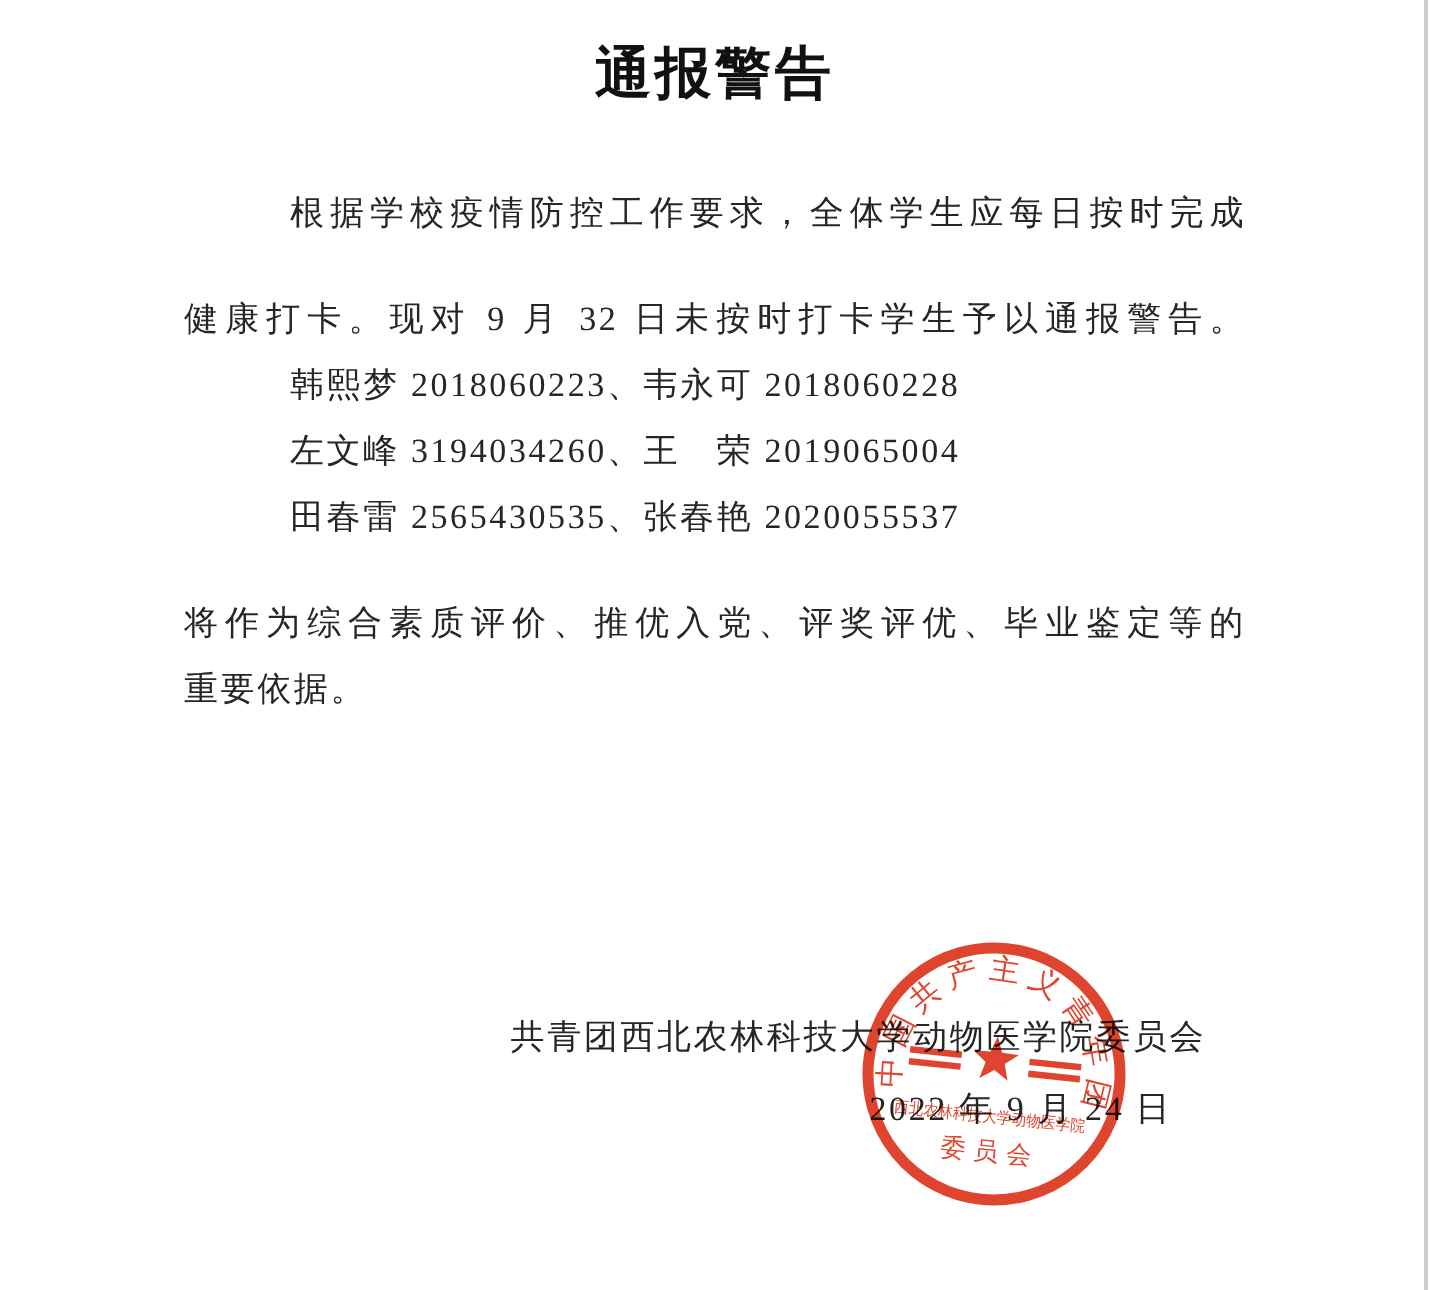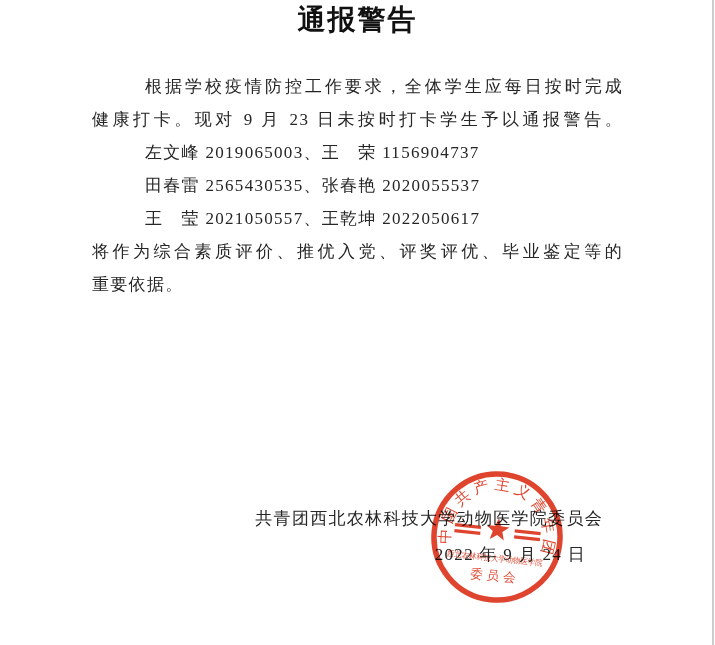--- a/index.html
+++ b/index.html
@@ -5,33 +5,33 @@
   html,body{margin:0;padding:0;background:#fff;}
   .page{
     position:relative;
     width:715px;height:645px;
     background:var(--paper,#fff);
     overflow:hidden;
     font-family:"Liberation Serif","DejaVu Serif",serif;
     color:var(--ink,#262626);
   }
   .title{
-    position:absolute;top:1px;left:0;width:715px;
+    position:absolute;top:18px;left:0;width:715px;
     text-align:center;
     font-family:"Liberation Sans","DejaVu Sans",sans-serif;
     font-weight:bold;font-size:28px;letter-spacing:2px;
     color:var(--title_ink,#111);
   }
   .body-text{
     position:absolute;top:70px;left:92px;width:531px;
     font-size:17px;letter-spacing:1.3px;
   }
   .line{height:33px;line-height:33px;}
   .ind{padding-left:53px;}
-  .j{text-align:justify;text-align-last:justify;text-justify:inter-character;}
+  .j{text-align:justify;text-align-last:justify;text-justify:inter-character;margin-top:20px;}
   .sign-block{
     position:absolute;top:502px;left:92px;width:531px;
     font-size:17px;letter-spacing:1.3px;text-align:right;
   }
   .signature{height:34px;line-height:34px;padding-right:20px;}
   .date{height:34px;line-height:34px;padding-right:37px;margin-top:2px;}
   .seal{
     position:absolute;left:422px;top:462px;width:150px;height:150px;
     mix-blend-mode:multiply;opacity:.95;
     color:var(--seal,#dd3a22);
@@ -49,24 +49,24 @@
 </style>
 </head>
 <body>
 
 <div class="page">
 
   <div class="title">通报警告</div>
 
   <div class="body-text">
     <div class="line ind j">根据学校疫情防控工作要求，全体学生应每日按时完成</div>
-    <div class="line j">健康打卡。现对 9 月 23 日未按时打卡学生予以通报警告。</div>
-    <div class="line ind">左文峰 2019065003、王　荣 1156904737</div>
+    <div class="line j">健康打卡。现对 9 月 32 日未按时打卡学生予以通报警告。</div>
+    <div class="line ind">韩熙梦 2018060223、韦永可 2018060228</div>
+    <div class="line ind">左文峰 3194034260、王　荣 2019065004</div>
     <div class="line ind">田春雷 2565430535、张春艳 2020055537</div>
-    <div class="line ind">王　莹 2021050557、王乾坤 2022050617</div>
     <div class="line j">将作为综合素质评价、推优入党、评奖评优、毕业鉴定等的</div>
     <div class="line">重要依据。</div>
   </div>
 
   <div class="sign-block">
     <div class="signature">共青团西北农林科技大学动物医学院委员会</div>
     <div class="date">2022 年 9 月 24 日</div>
   </div>
 
   <div class="seal">

